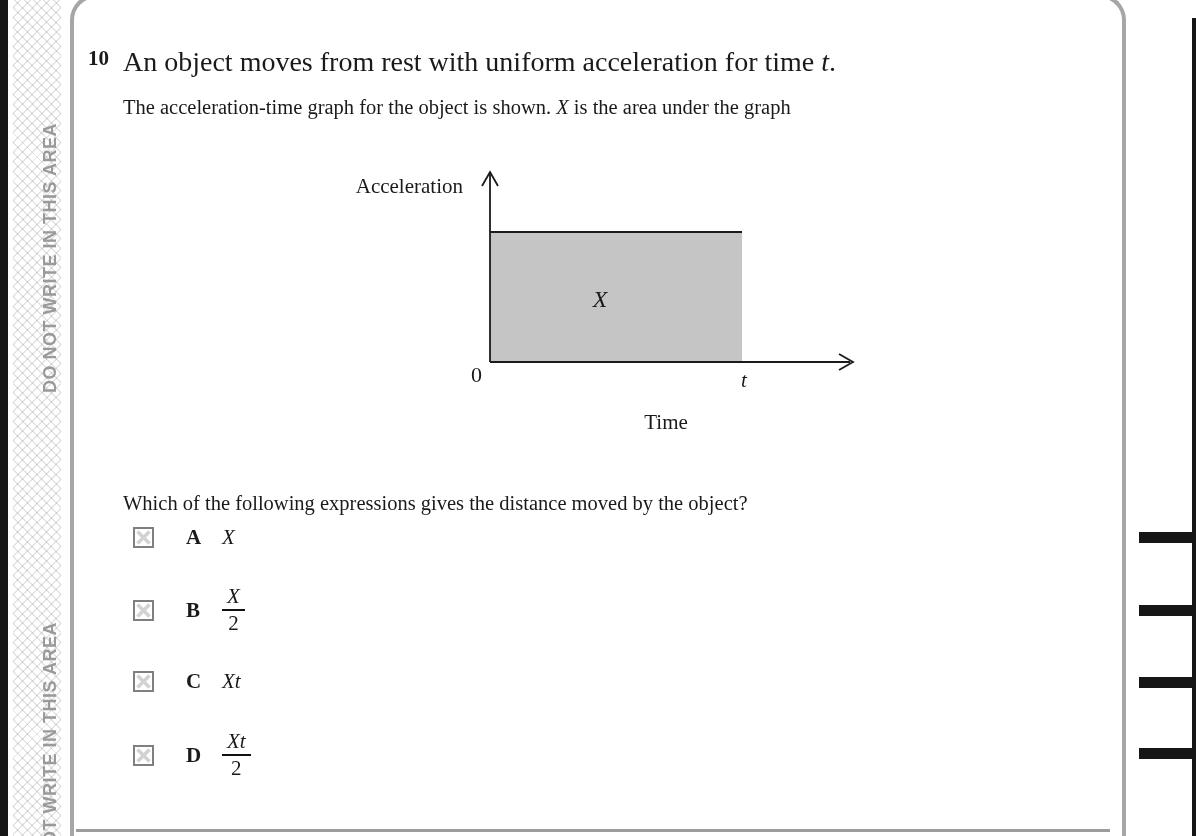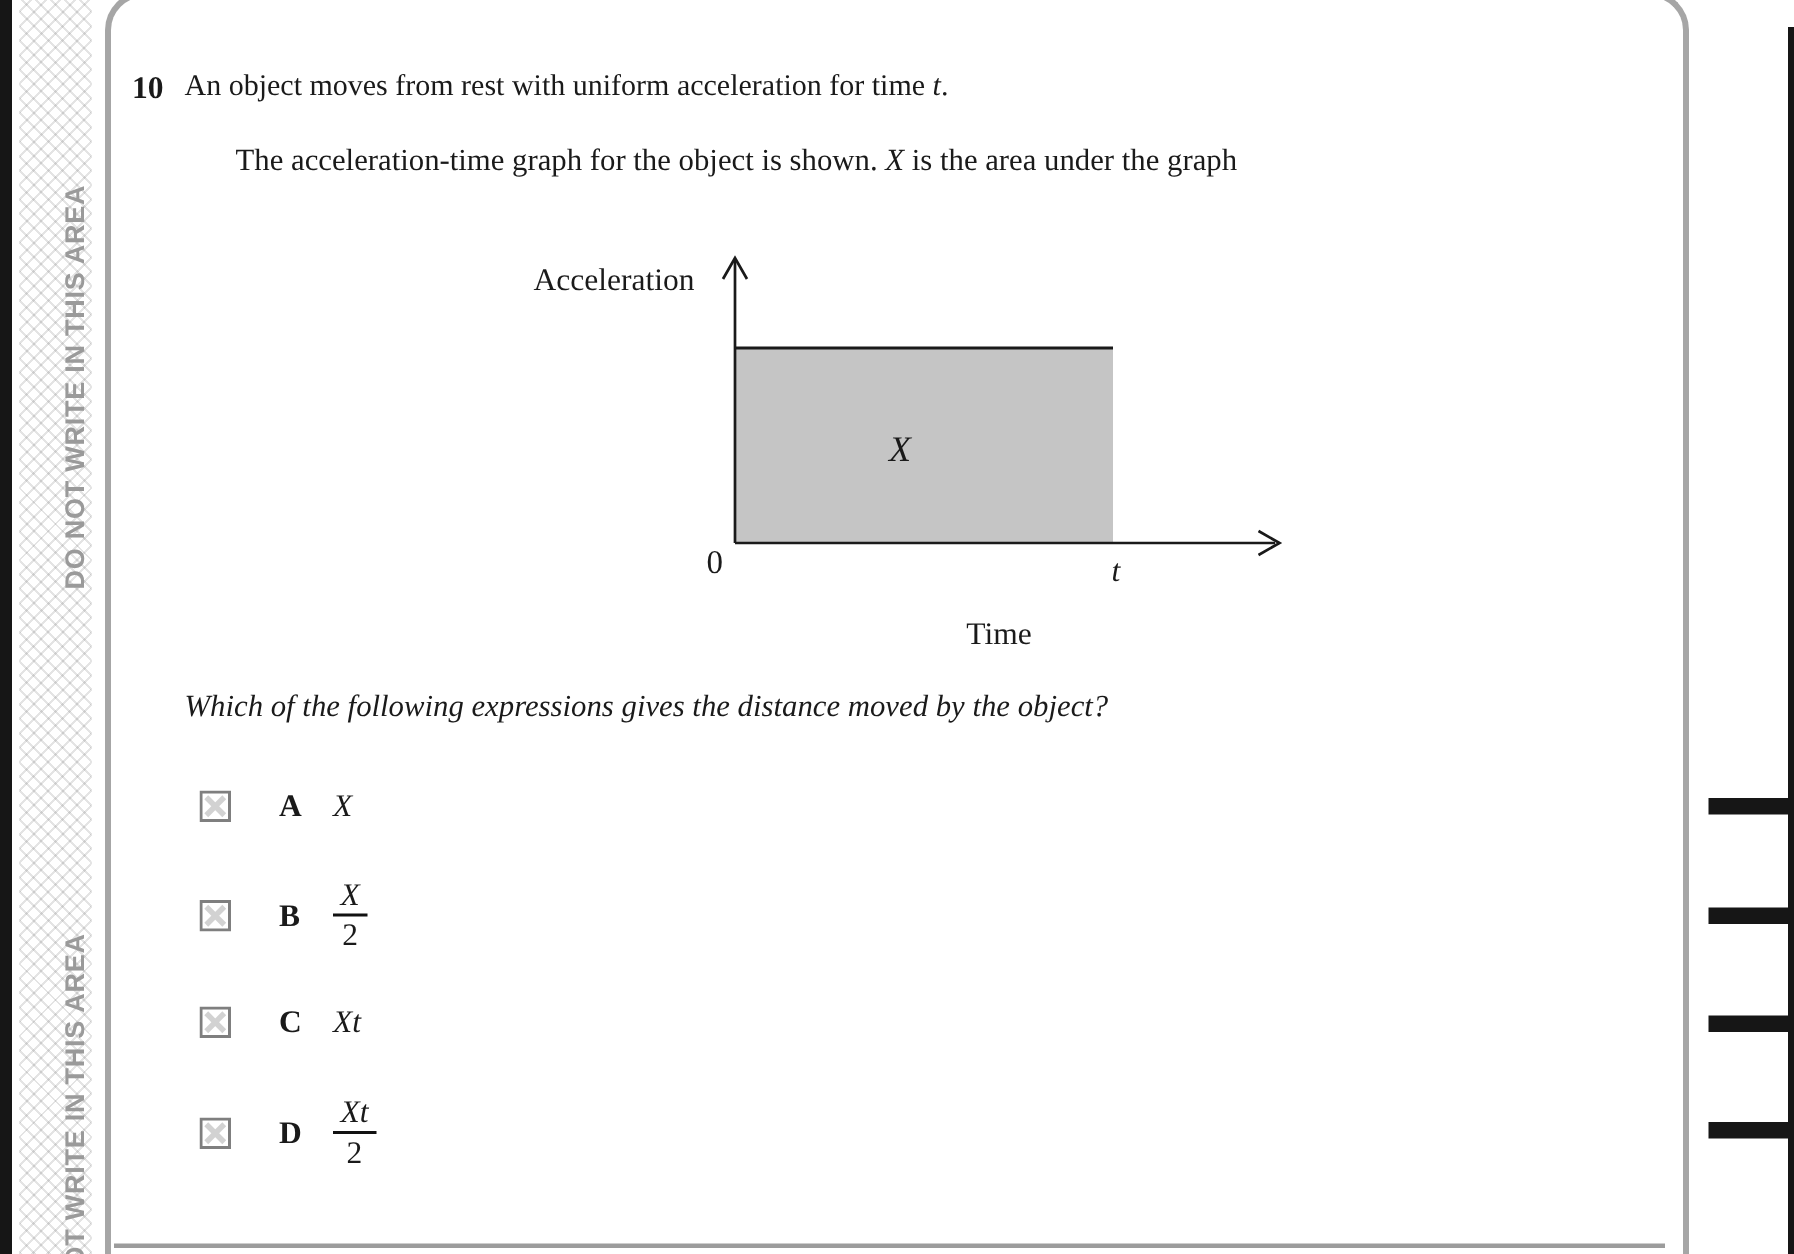--- a/index.html
+++ b/index.html
@@ -62,23 +62,23 @@
     border: 4px solid #a6a6a6;
     border-bottom: none;
     border-radius: 26px 26px 0 0;
     background: transparent;
   }
   
   .q-number {
     position: absolute; left: 88px; top: 46px;
     font-weight: 700; font-size: 21px;
   }
-  .q-line1 { position: absolute; left: 123px; top: 46px; font-size: 20px; white-space: nowrap; }
-  .q-desc  { position: absolute; left: 123px; top: 93px; font-size: 20.5px; line-height: 29px; white-space: nowrap; margin-left: 34px; }
-  .q-prompt{ position: absolute; left: 123px; top: 460px; font-size: 20.5px; white-space: nowrap; font-style: italic; }
+  .q-line1 { position: absolute; left: 123px; top: 46px; font-size: 28px; white-space: nowrap; }
+  .q-desc  { position: absolute; left: 123px; top: 93px; font-size: 20.5px; line-height: 29px; white-space: nowrap; }
+  .q-prompt{ position: absolute; left: 123px; top: 492px; font-size: 20.5px; white-space: nowrap; }
   .var { font-style: italic; }
   
   .graph-svg { position: absolute; left: 330px; top: 160px; }
   .graph-svg text { fill: #1a1a1a; font-family: "Liberation Serif", serif; }
   
   .opt-row {
     position: absolute; left: 133px;
     display: flex; align-items: center;
   }
   .row-a { top: 524px; height: 26px; }

